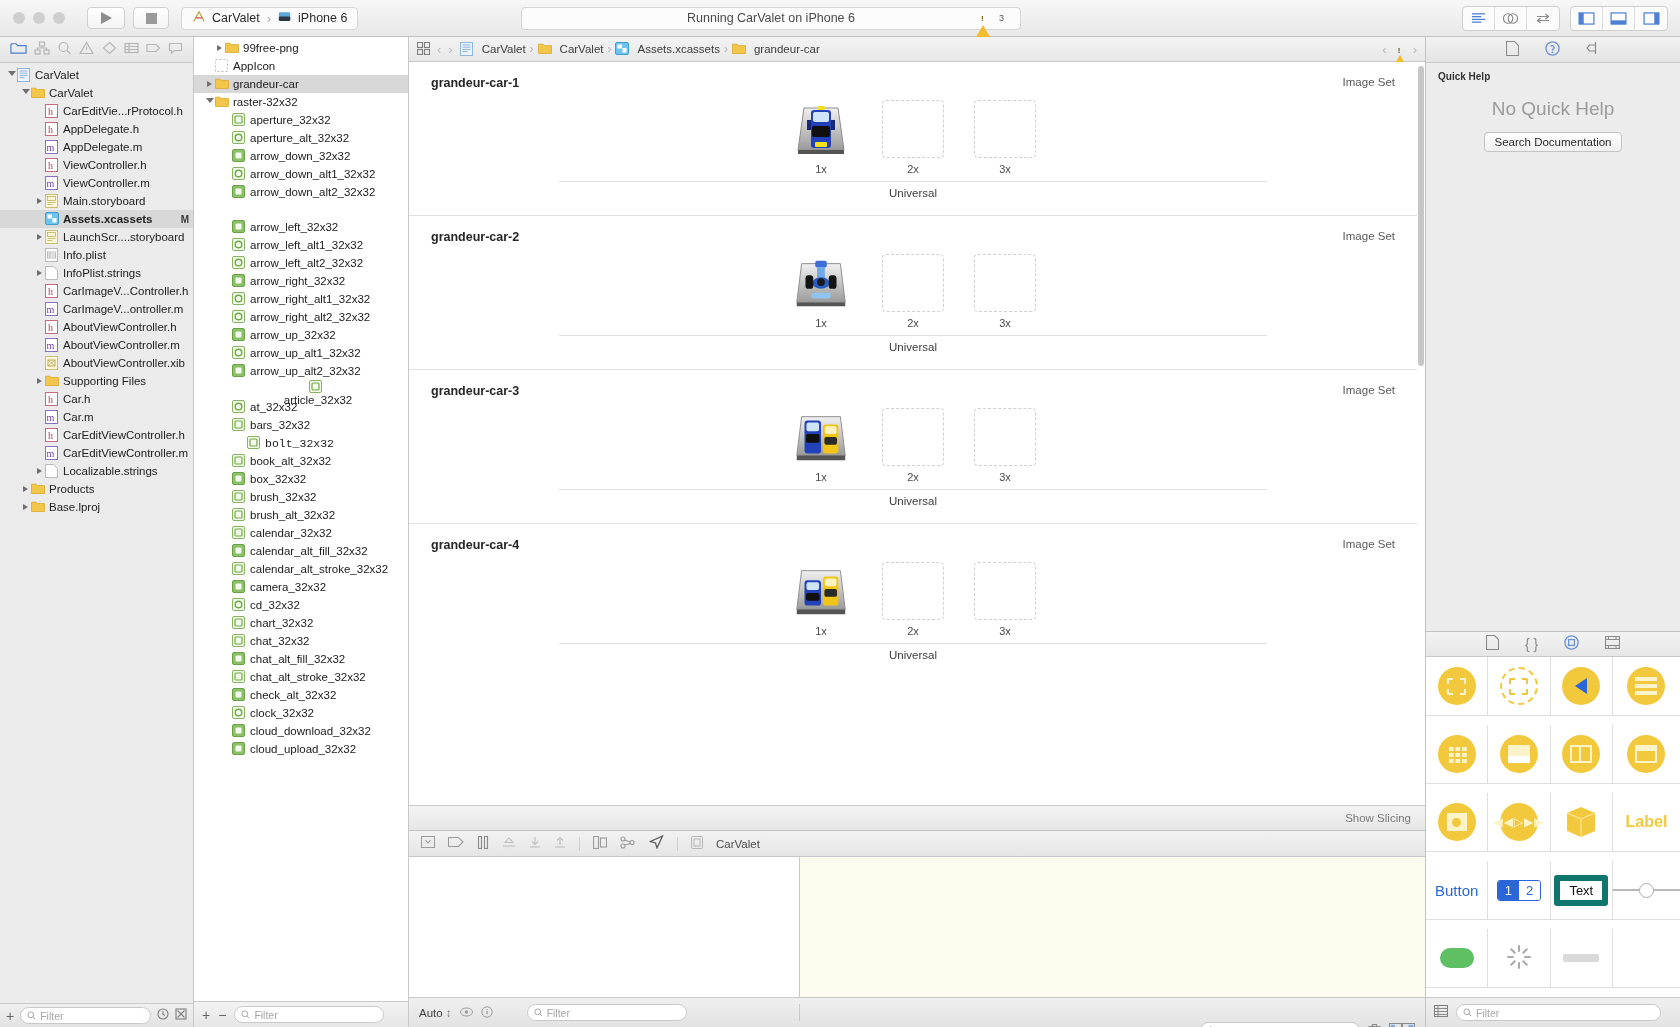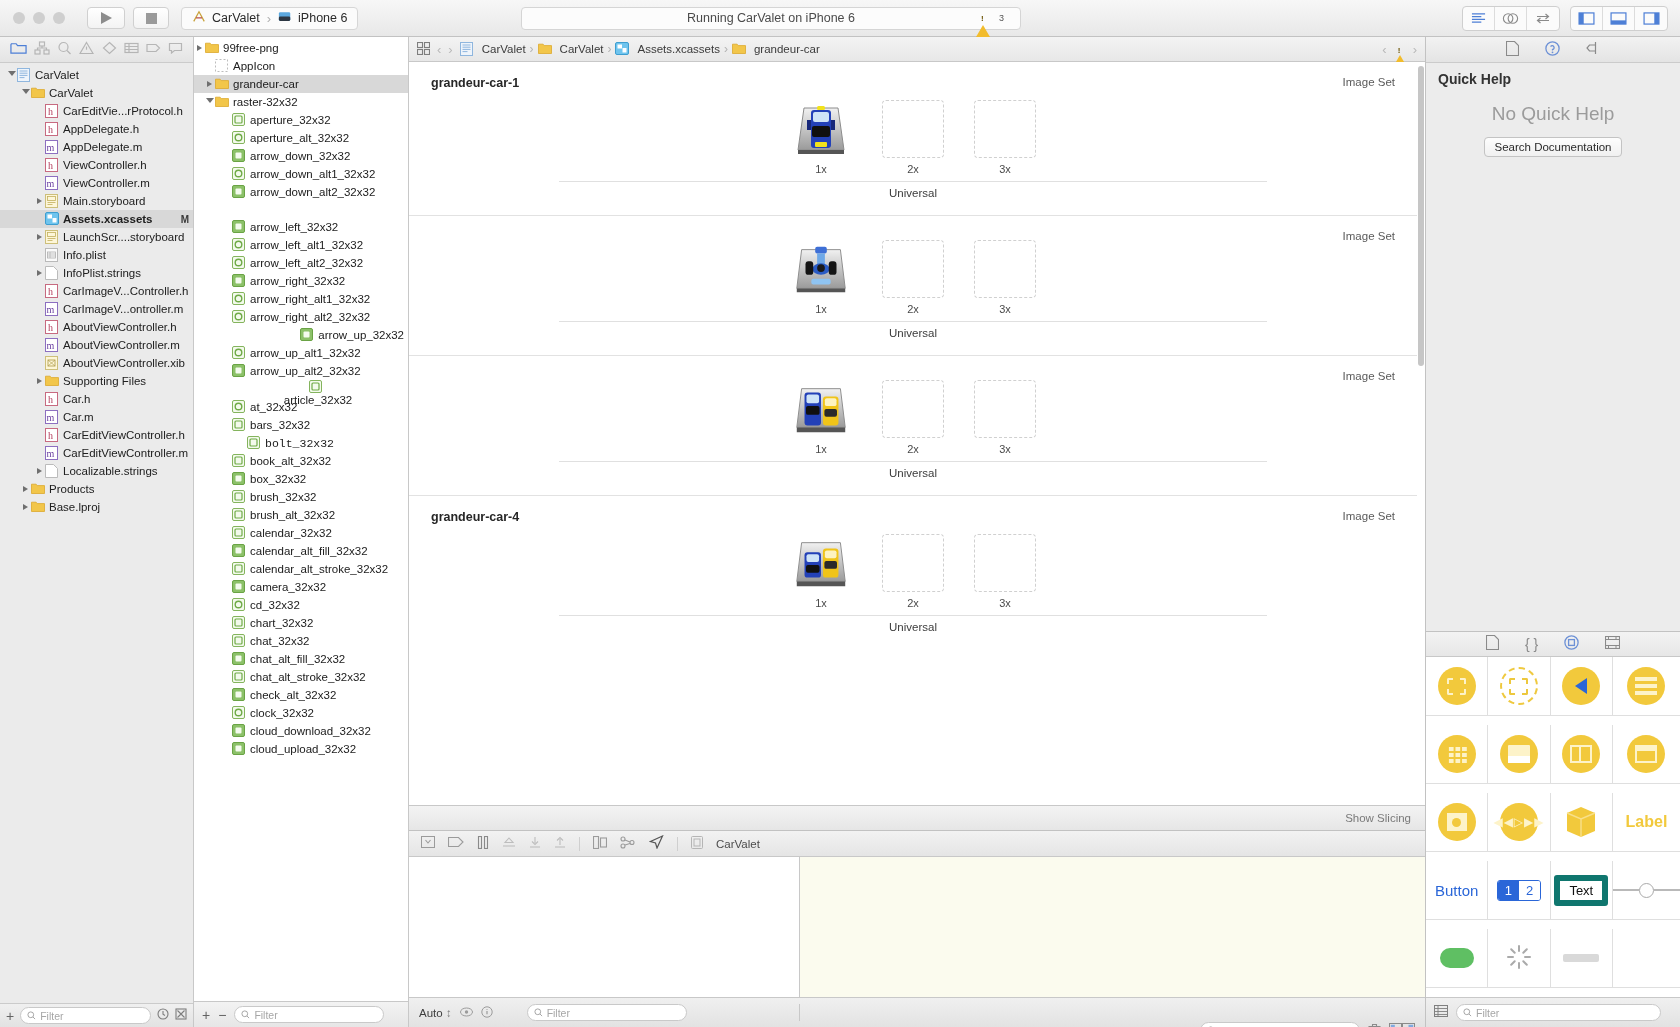--- a/index.html
+++ b/index.html
@@ -150,21 +150,21 @@
   .dfr{ flex:1; display:flex; align-items:center; gap:8px; padding:0 10px; font-size:11.5px; color:#3d3d3d;margin-top:36px; }
   .dfr .spacer{ flex:1; }
 
   
   .utility{ width:255px; flex:0 0 255px; background:#ececec; border-left:1px solid #c2c2c2; display:flex; flex-direction:column; }
   .util-tabs{
     height:26px; flex:0 0 26px; background:linear-gradient(#f2f2f2,#e4e4e4);
     border-bottom:1px solid #cbcbcb; display:flex; align-items:center; justify-content:center; gap:26px;
   }
   .quickhelp{ flex:0 0 568px; background:#ececec; padding:8px 12px; display:flex; flex-direction:column; }
-  .qh-title{ font-size:14px; font-weight:bold; color:#333; }
+  .qh-title{ font-size:10px; font-weight:bold; color:#333; }
   .qh-none{ text-align:center; font-size:19px; color:#9b9b9b; margin-top:16px; }
   .qh-btn{
     margin:12px auto 0; border:1px solid #c3c3c3; border-radius:4px;
     background:linear-gradient(#fdfdfd,#f0f0f0); padding:3px 10px; font-size:11.5px; color:#2a2a2a;
   }
   .lib-tabs{
     height:26px; flex:0 0 26px; background:linear-gradient(#f3f3f3,#e7e7e7);
     border-top:1px solid #c2c2c2; border-bottom:1px solid #c8c8c8;
     display:flex; align-items:center; justify-content:center; gap:26px;
   }
@@ -586,21 +586,21 @@
           <svg width="12" height="12" viewBox="0 0 12 12">
               <rect x="1" y="1" width="10" height="10" fill="none" stroke="#7d7d7d" stroke-width="1.1"></rect>
               <path d="M2.5 2.5 9.5 9.5M9.5 2.5 2.5 9.5" stroke="#7d7d7d" stroke-width="1.1"></path>
             </svg>
         </span>
       </div>
     </div>
 
     <div class="assetcol">
       <div class="asset-list" id="asset-list">
-          <div class="row" style="padding-left: 0;">
+          <div class="row" style="padding-left: 20px;">
             <span class="tw">
               <span class="arrow"></span>
             </span>
             <span class="ico"><svg width="14" height="12" viewBox="0 0 14 12">
                 <path d="M0.5 2.2h4.6l1.2 1.4h7.2v7.9H0.5z" fill="#f2c64a" stroke="#dca82c" stroke-width=".8"></path>
               </svg></span>
             <span class="lbl">99free-png</span>
           </div>
           <div class="row" style="padding-left: 10px;">
             <span class="tw"></span>
@@ -697,21 +697,21 @@
               </svg></span>
             <span class="lbl">arrow_right_alt1_32x32</span>
           </div>
           <div class="row" style="padding-left: 38px;">
             <span class="ico"><svg width="13" height="13" viewBox="0 0 13 13">
                 <rect x="0.5" y="0.5" width="12" height="12" rx="1.5" fill="#f3faec" stroke="#84b45d"></rect>
                 <circle cx="6.5" cy="6.5" r="3.3" fill="none" stroke="#6faa46" stroke-width="1.4"></circle>
               </svg></span>
             <span class="lbl">arrow_right_alt2_32x32</span>
           </div>
-          <div class="row" style="padding-left: 38px; justify-content: flex-end;">
+          <div class="row" style="padding-left: 38px;">
             <span class="ico"><svg width="13" height="13" viewBox="0 0 13 13">
                 <rect x="0.5" y="0.5" width="12" height="12" rx="1.5" fill="#8cc169" stroke="#6aa345"></rect>
                 <rect x="3.5" y="3.5" width="6" height="6" rx="1" fill="#f4fbee"></rect>
               </svg></span>
             <span class="lbl">arrow_up_32x32</span>
           </div>
           <div class="row" style="padding-left: 38px;">
             <span class="ico"><svg width="13" height="13" viewBox="0 0 13 13">
                 <rect x="0.5" y="0.5" width="12" height="12" rx="1.5" fill="#f3faec" stroke="#84b45d"></rect>
                 <circle cx="6.5" cy="6.5" r="3.3" fill="none" stroke="#6faa46" stroke-width="1.4"></circle>
@@ -972,20 +972,21 @@
                     <div class="cap">2x</div>
                   </div>
                   <div class="slot">
                     <div class="slotbox empty"></div>
                     <div class="cap">3x</div>
                   </div>
                 </div>
                 <div class="univ">Universal</div>
               </div>
               <div class="imgset">
+                <div class="set-title">grandeur-car-2</div>
                 <div class="set-kind">Image Set</div>
                 <div class="slots">
                   <div class="slot">
                     <div class="slotbox">
                       <svg width="64" height="56" viewBox="0 0 64 56">
                         <defs>
                           <linearGradient id="plate" x1="0" y1="0" x2="0" y2="1">
                             <stop offset="0" stop-color="#f1f1f1"></stop>
                             <stop offset="1" stop-color="#9a9a9a"></stop>
                           </linearGradient>
@@ -1008,20 +1009,21 @@
                     <div class="cap">2x</div>
                   </div>
                   <div class="slot">
                     <div class="slotbox empty"></div>
                     <div class="cap">3x</div>
                   </div>
                 </div>
                 <div class="univ">Universal</div>
               </div>
               <div class="imgset">
+                <div class="set-title">grandeur-car-3</div>
                 <div class="set-kind">Image Set</div>
                 <div class="slots">
                   <div class="slot">
                     <div class="slotbox">
                       <svg width="64" height="58" viewBox="0 0 64 58">
                         <defs>
                           <linearGradient id="plate" x1="0" y1="0" x2="0" y2="1">
                             <stop offset="0" stop-color="#f1f1f1"></stop>
                             <stop offset="1" stop-color="#9a9a9a"></stop>
                           </linearGradient>

